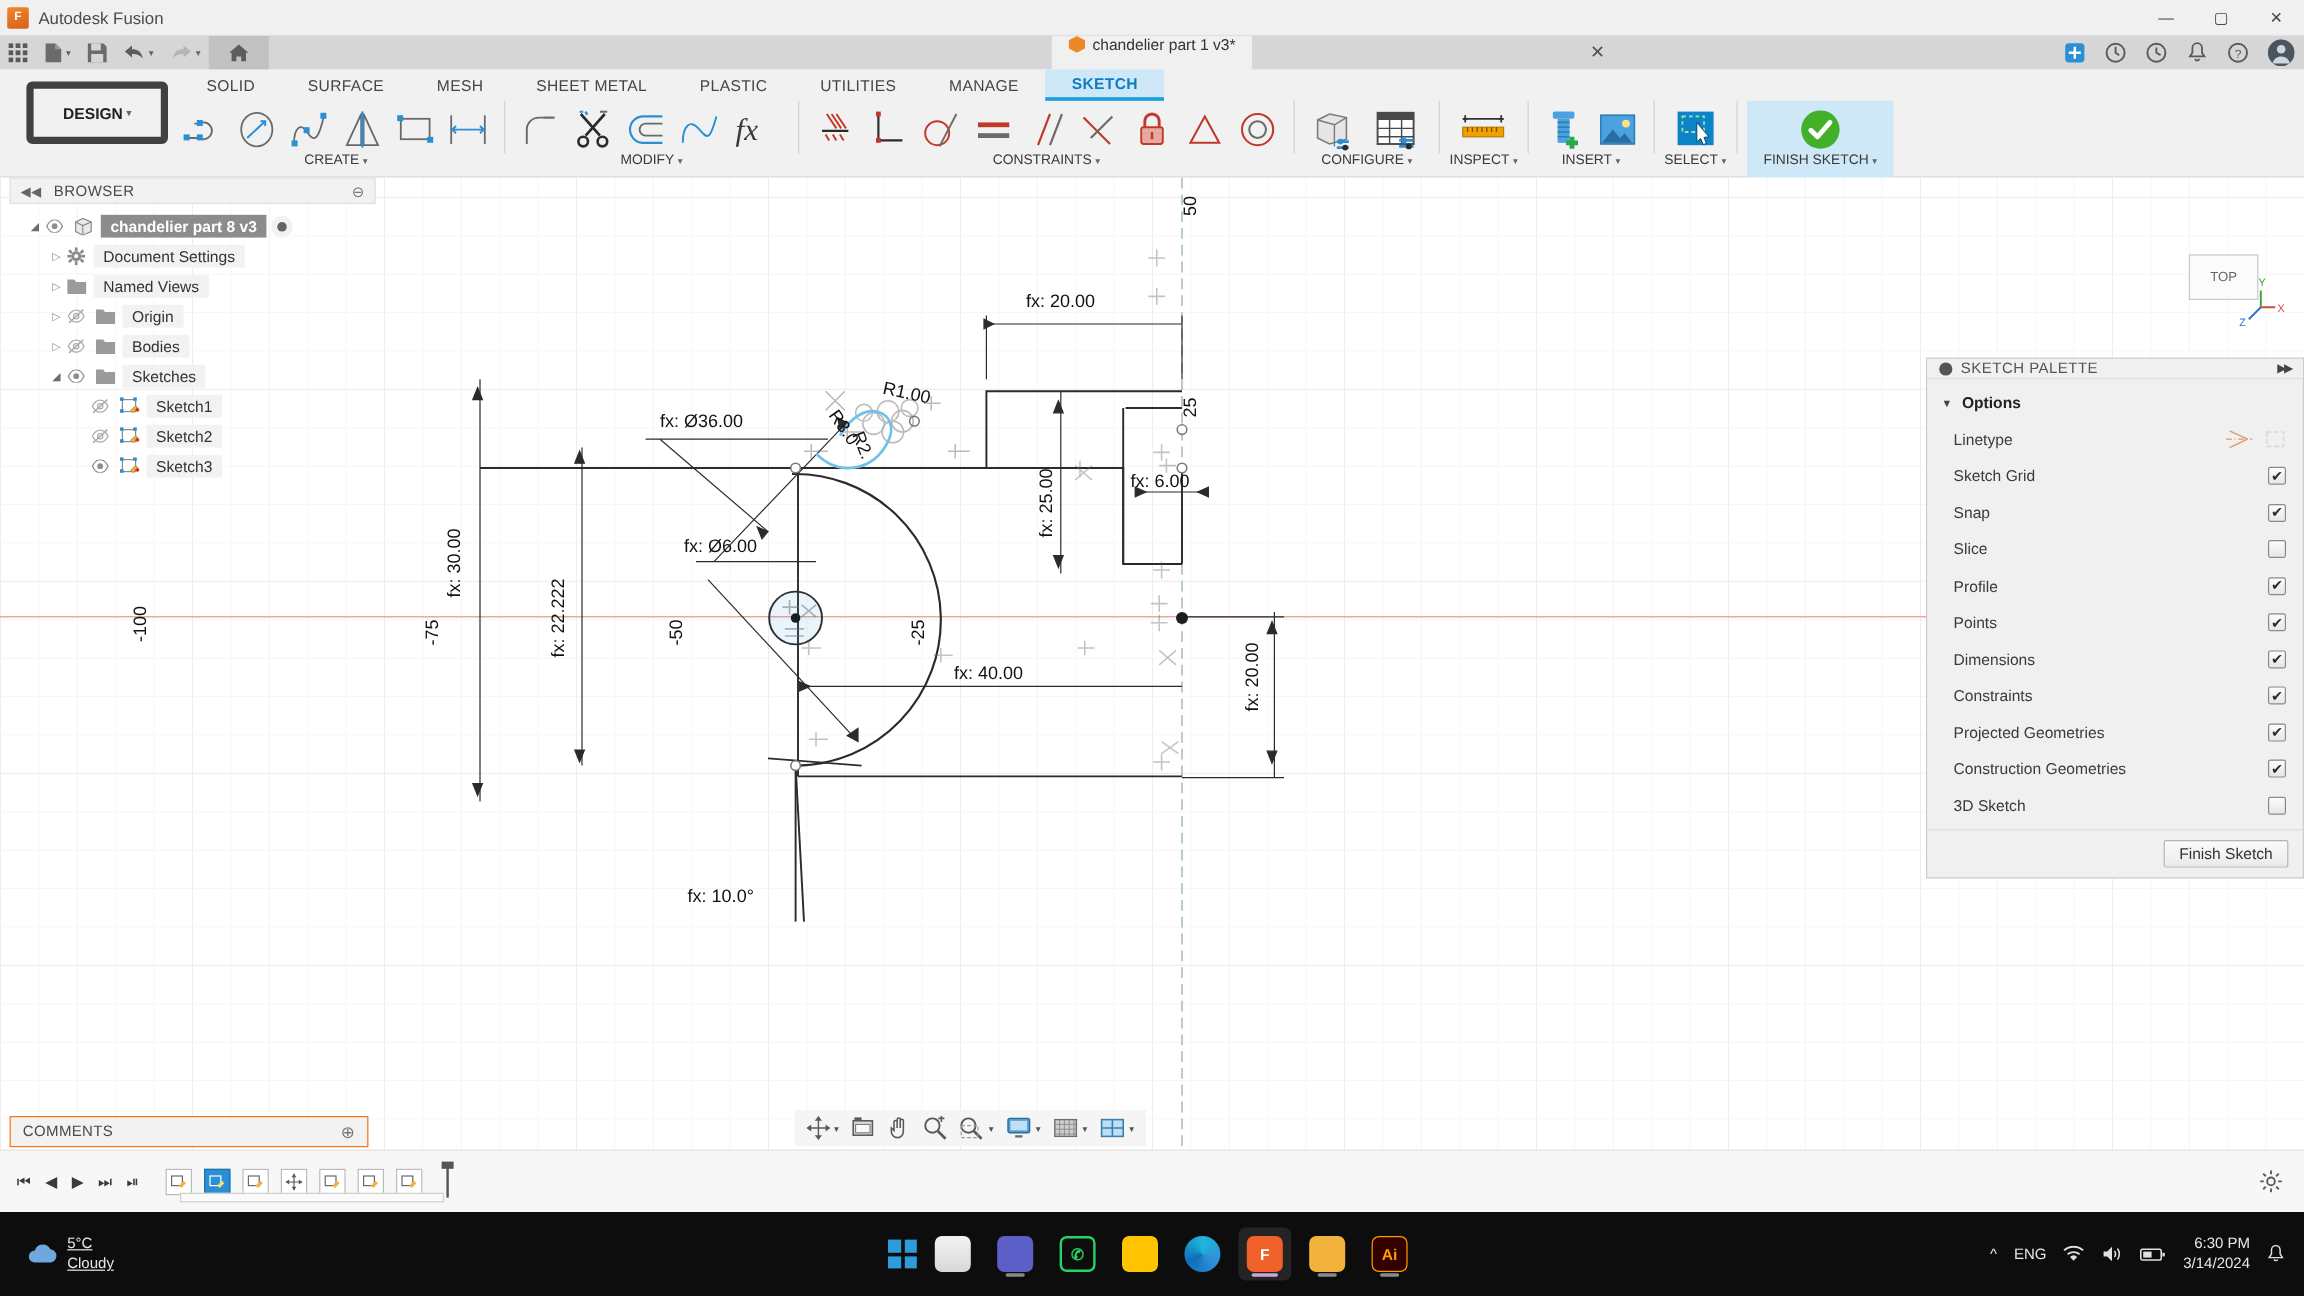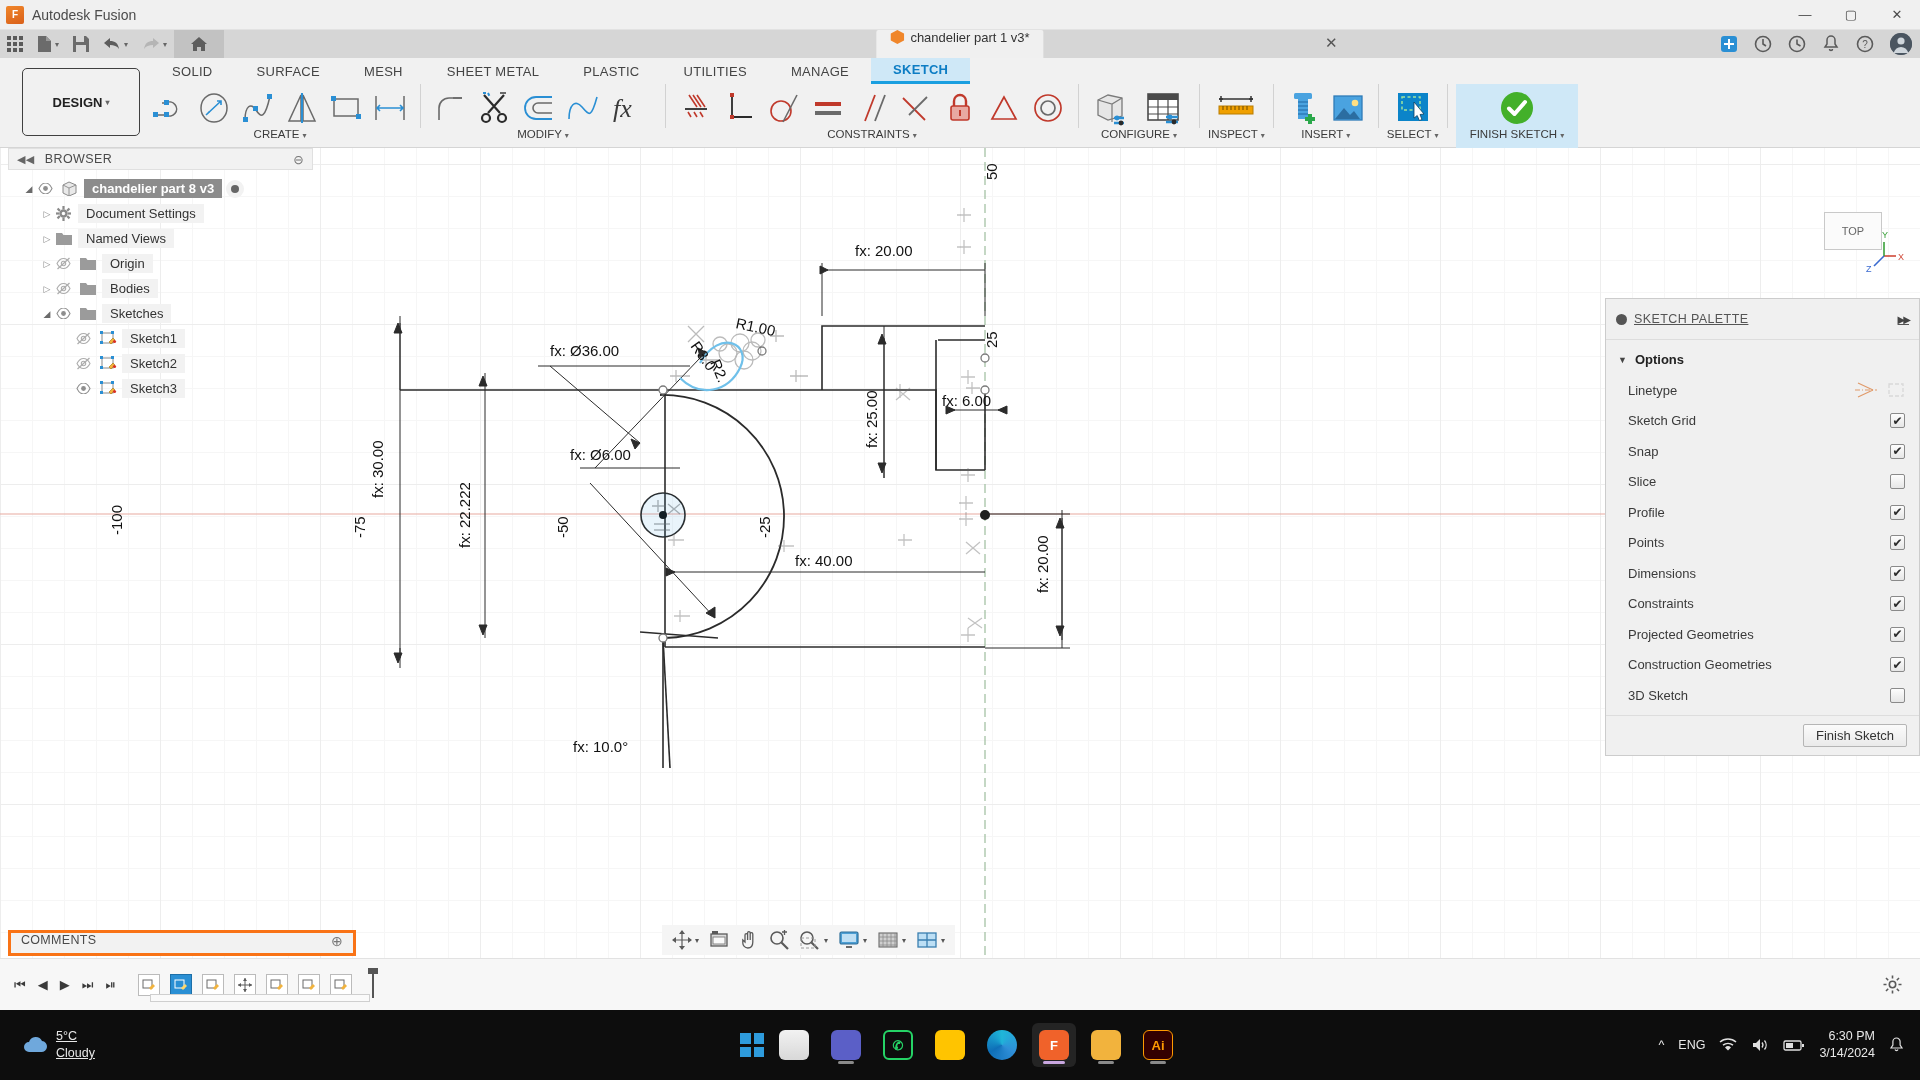--- a/index.html
+++ b/index.html
@@ -57,22 +57,22 @@
   }
   .avatar { width:22px;height:22px;border-radius:50%;background:#5a6572; margin:0 8px;
             display:flex;align-items:center;justify-content:center;color:#fff;font-size:11px;}
 
   
   .ribbon {
     position: absolute; top: 58px; left: 0; width: 1920px; height: 90px;
     background: #f1f1f1; border-bottom: 1px solid #d5d5d5;
   }
   .design-btn {
-    position:absolute; left: 22px; top: 10px; width: 118px; height: 68px;
-    border: 1px solid #404040; border-radius: 5px; background: #f1f1f1;
+    position:absolute; left: 22px; top: 10px; width: 118px; height: 52px;
+    border: 6px solid #404040; border-radius: 5px; background: #f1f1f1;
     display:flex; align-items:center; justify-content:center;
     font-weight: bold; font-size: 13px; color:#222;
   }
   .tabrow { position:absolute; top: 0; left: 150px; height: 26px; display:flex; align-items:center; }
   .rtab {
     padding: 0 22px; font-size: 13px; color:#444; letter-spacing:.3px; height:26px;
     display:flex; align-items:center;
   }
   .rtab.active { background:#cfe8f7; color:#0d7dc4; font-weight:bold; border-bottom: 3px solid #1a9fe0; }
   .toolrow { position:absolute; top: 26px; left: 148px; height: 64px; display:flex; align-items:flex-start; }
@@ -104,22 +104,22 @@
   .eye { width: 24px; text-align:center; color:#8e8e8e; font-size:13px; }
   .ficon { width: 22px; text-align:center; color:#9b9b9b; font-size: 13px; }
   .tlabel { background:#f2f2f2; padding: 2px 8px; color:#333; }
   .trow.root .tlabel { background:#8c8c8c; color:#fff; font-weight:bold; }
   .root-dot { width:18px;height:18px;border-radius:50%;background:#f2f2f2;margin-left:4px;
               display:flex;align-items:center;justify-content:center;}
   .root-dot i { width:8px;height:8px;background:#666;border-radius:50%; display:block;}
 
   
   .comments {
-    position:absolute; left: 8px; top: 930px; width: 348px; height: 26px;
-    background:#f2f2f2; border:3px solid #f97316; display:flex; 
+    position:absolute; left: 8px; top: 930px; width: 299px; height: 26px;
+    background:#f2f2f2; border:1px solid #f97316; display:flex; align-items:center;
     padding: 0 10px; font-size:12.5px; color:#4a4a4a; letter-spacing:.3px;
   }
   .comments .plus { margin-left:auto; color:#777; font-size: 14px; }
 
   
   .canvas {
     position: absolute; top: 148px; left: 0; width: 1920px; height: 810px;
     background: #ffffff;
     background-image:
       linear-gradient(to right, #ededed 1px, transparent 1px),
@@ -139,24 +139,23 @@
     display:flex; align-items:center; justify-content:center;
     font-size: 11px; color:#666;
   }
 
   
   .palette {
     position:absolute; left: 1605px; top: 298px; width: 315px;
     background:#f0f0f0; border:1px solid #ccc; font-size: 13px;
   }
   .pal-hdr {
-    height: 41px; display:flex; align-items:center; padding: 0 10px;
+    height: 17px; display:flex; align-items:center; padding: 0 10px;
     color:#555; background:#f0f0f0; border-bottom:1px solid #ddd; letter-spacing:.4px;
     font-size: 12.5px;
-    text-decoration: underline;
   }
   .pal-dot { width:11px;height:11px;border-radius:50%;background:#555;margin-right:7px; }
   .pal-expand { margin-left:auto; color:#444; font-size:10px; letter-spacing:-2px;}
   .pal-section { padding: 8px 0 4px 0; }
   .pal-section-title { display:flex; align-items:center; padding: 4px 12px 8px; font-weight:bold; color:#222; }
   .pal-section-title .tw { font-size:9px; margin-right:8px; color:#444; }
   .pal-row {
     display:flex; align-items:center; height: 30.5px; padding: 0 14px 0 22px;
     color:#3a3a3a;
   }

